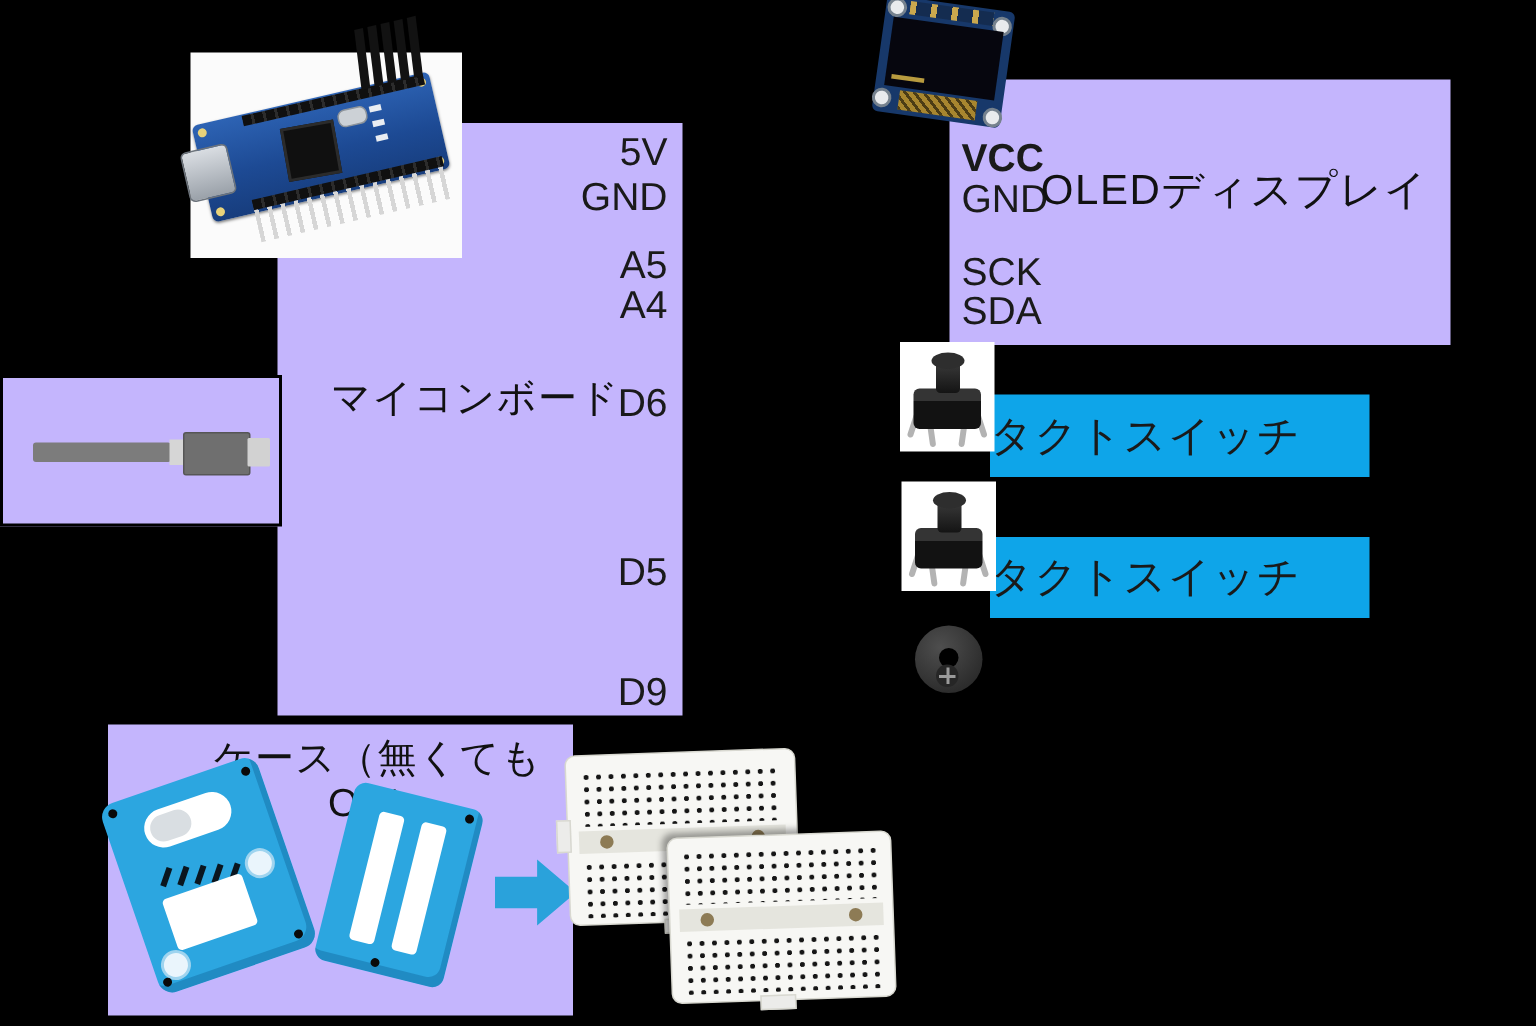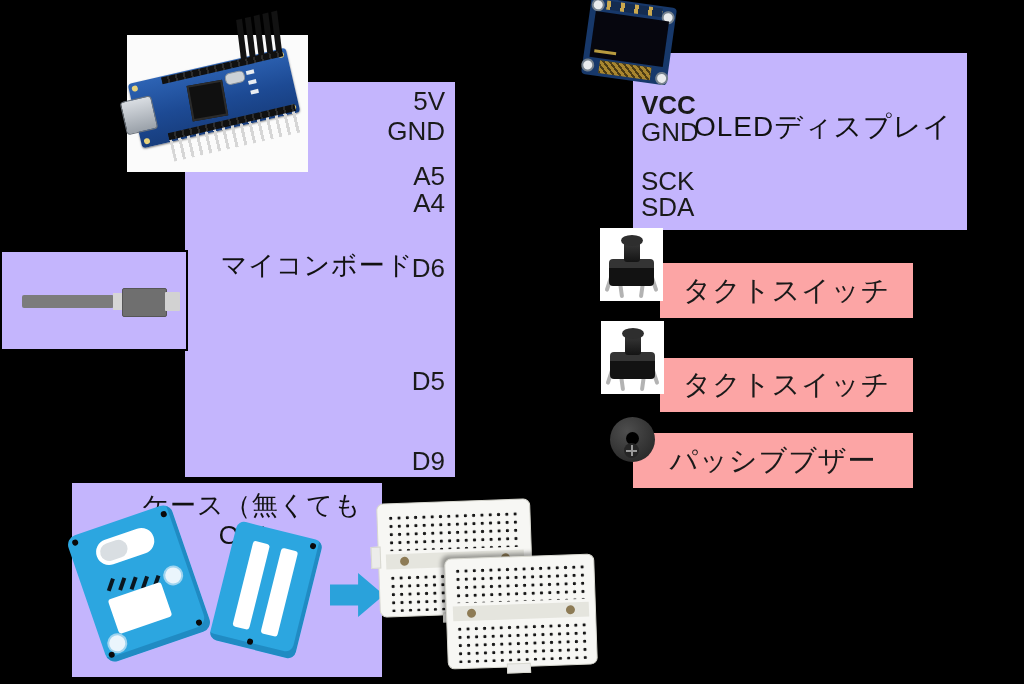--- a/index.html
+++ b/index.html
@@ -49,21 +49,21 @@
   #oled-rot{position:absolute;left:0;top:0;width:86px;height:78px;transform:rotate(8deg);}
   #oled-pcb{position:absolute;inset:0;background:#17386a;border-radius:4px;}
   .oled-hole{position:absolute;width:9px;height:9px;border-radius:50%;background:#e9ebed;border:2px solid #76828e;}
   #oled-pinrow{position:absolute;left:16px;top:2px;width:56px;height:9px;background:repeating-linear-gradient(90deg,#caa84e 0 4px,#142c50 4px 14px);}
   #oled-screen{position:absolute;left:6px;top:14px;width:74px;height:46px;background:#06060e;}
   #oled-yellow{position:absolute;left:4px;top:38px;width:22px;height:3px;background:#b89b3f;}
   #oled-conn{position:absolute;left:17px;top:62px;width:52px;height:13px;background:#a8862f;
      background-image:repeating-linear-gradient(45deg,rgba(0,0,0,.55) 0 2px,transparent 2px 5px);}
 
   
-  .bar{position:absolute;background:#fca5a5;display:flex;align-items:center;justify-content:center;}
+  .bar{position:absolute;background:#0ea5e9;display:flex;align-items:center;}
   #bar-1{left:660px;top:263px;width:253px;height:55px;}
   #bar-2{left:660px;top:358px;width:253px;height:54px;}
   #bar-3{left:633px;top:433px;width:280px;height:55px;}
   .bar-label{font-size:28px;color:#1a1a1a;}
 
   
   .switch-photo{position:absolute;width:63px;height:73px;background:#fff;z-index:4;}
   #switch-1{left:600px;top:228px;}
   #switch-2{left:601px;top:321px;}
   .ts-leg{position:absolute;width:4px;height:17px;background:#b3b3b3;border-radius:2px;}
@@ -185,23 +185,20 @@
       </div>
     </div>
   </div>
 
   <div class="bar" id="bar-1">
     <span class="bar-label jp">タクトスイッチ</span>
   </div>
   <div class="bar" id="bar-2">
     <span class="bar-label jp">タクトスイッチ</span>
   </div>
-  <div class="bar" id="bar-3">
-    <span class="bar-label jp">パッシブブザー</span>
-  </div>
 
   <div class="switch-photo" id="switch-1">
     <span class="ts-leg l1"></span>
     <span class="ts-leg l2"></span>
     <span class="ts-leg l3"></span>
     <span class="ts-leg l4"></span>
     <div class="ts-base"></div>
     <div class="ts-cap"></div>
     <div class="ts-captop"></div>
   </div>

